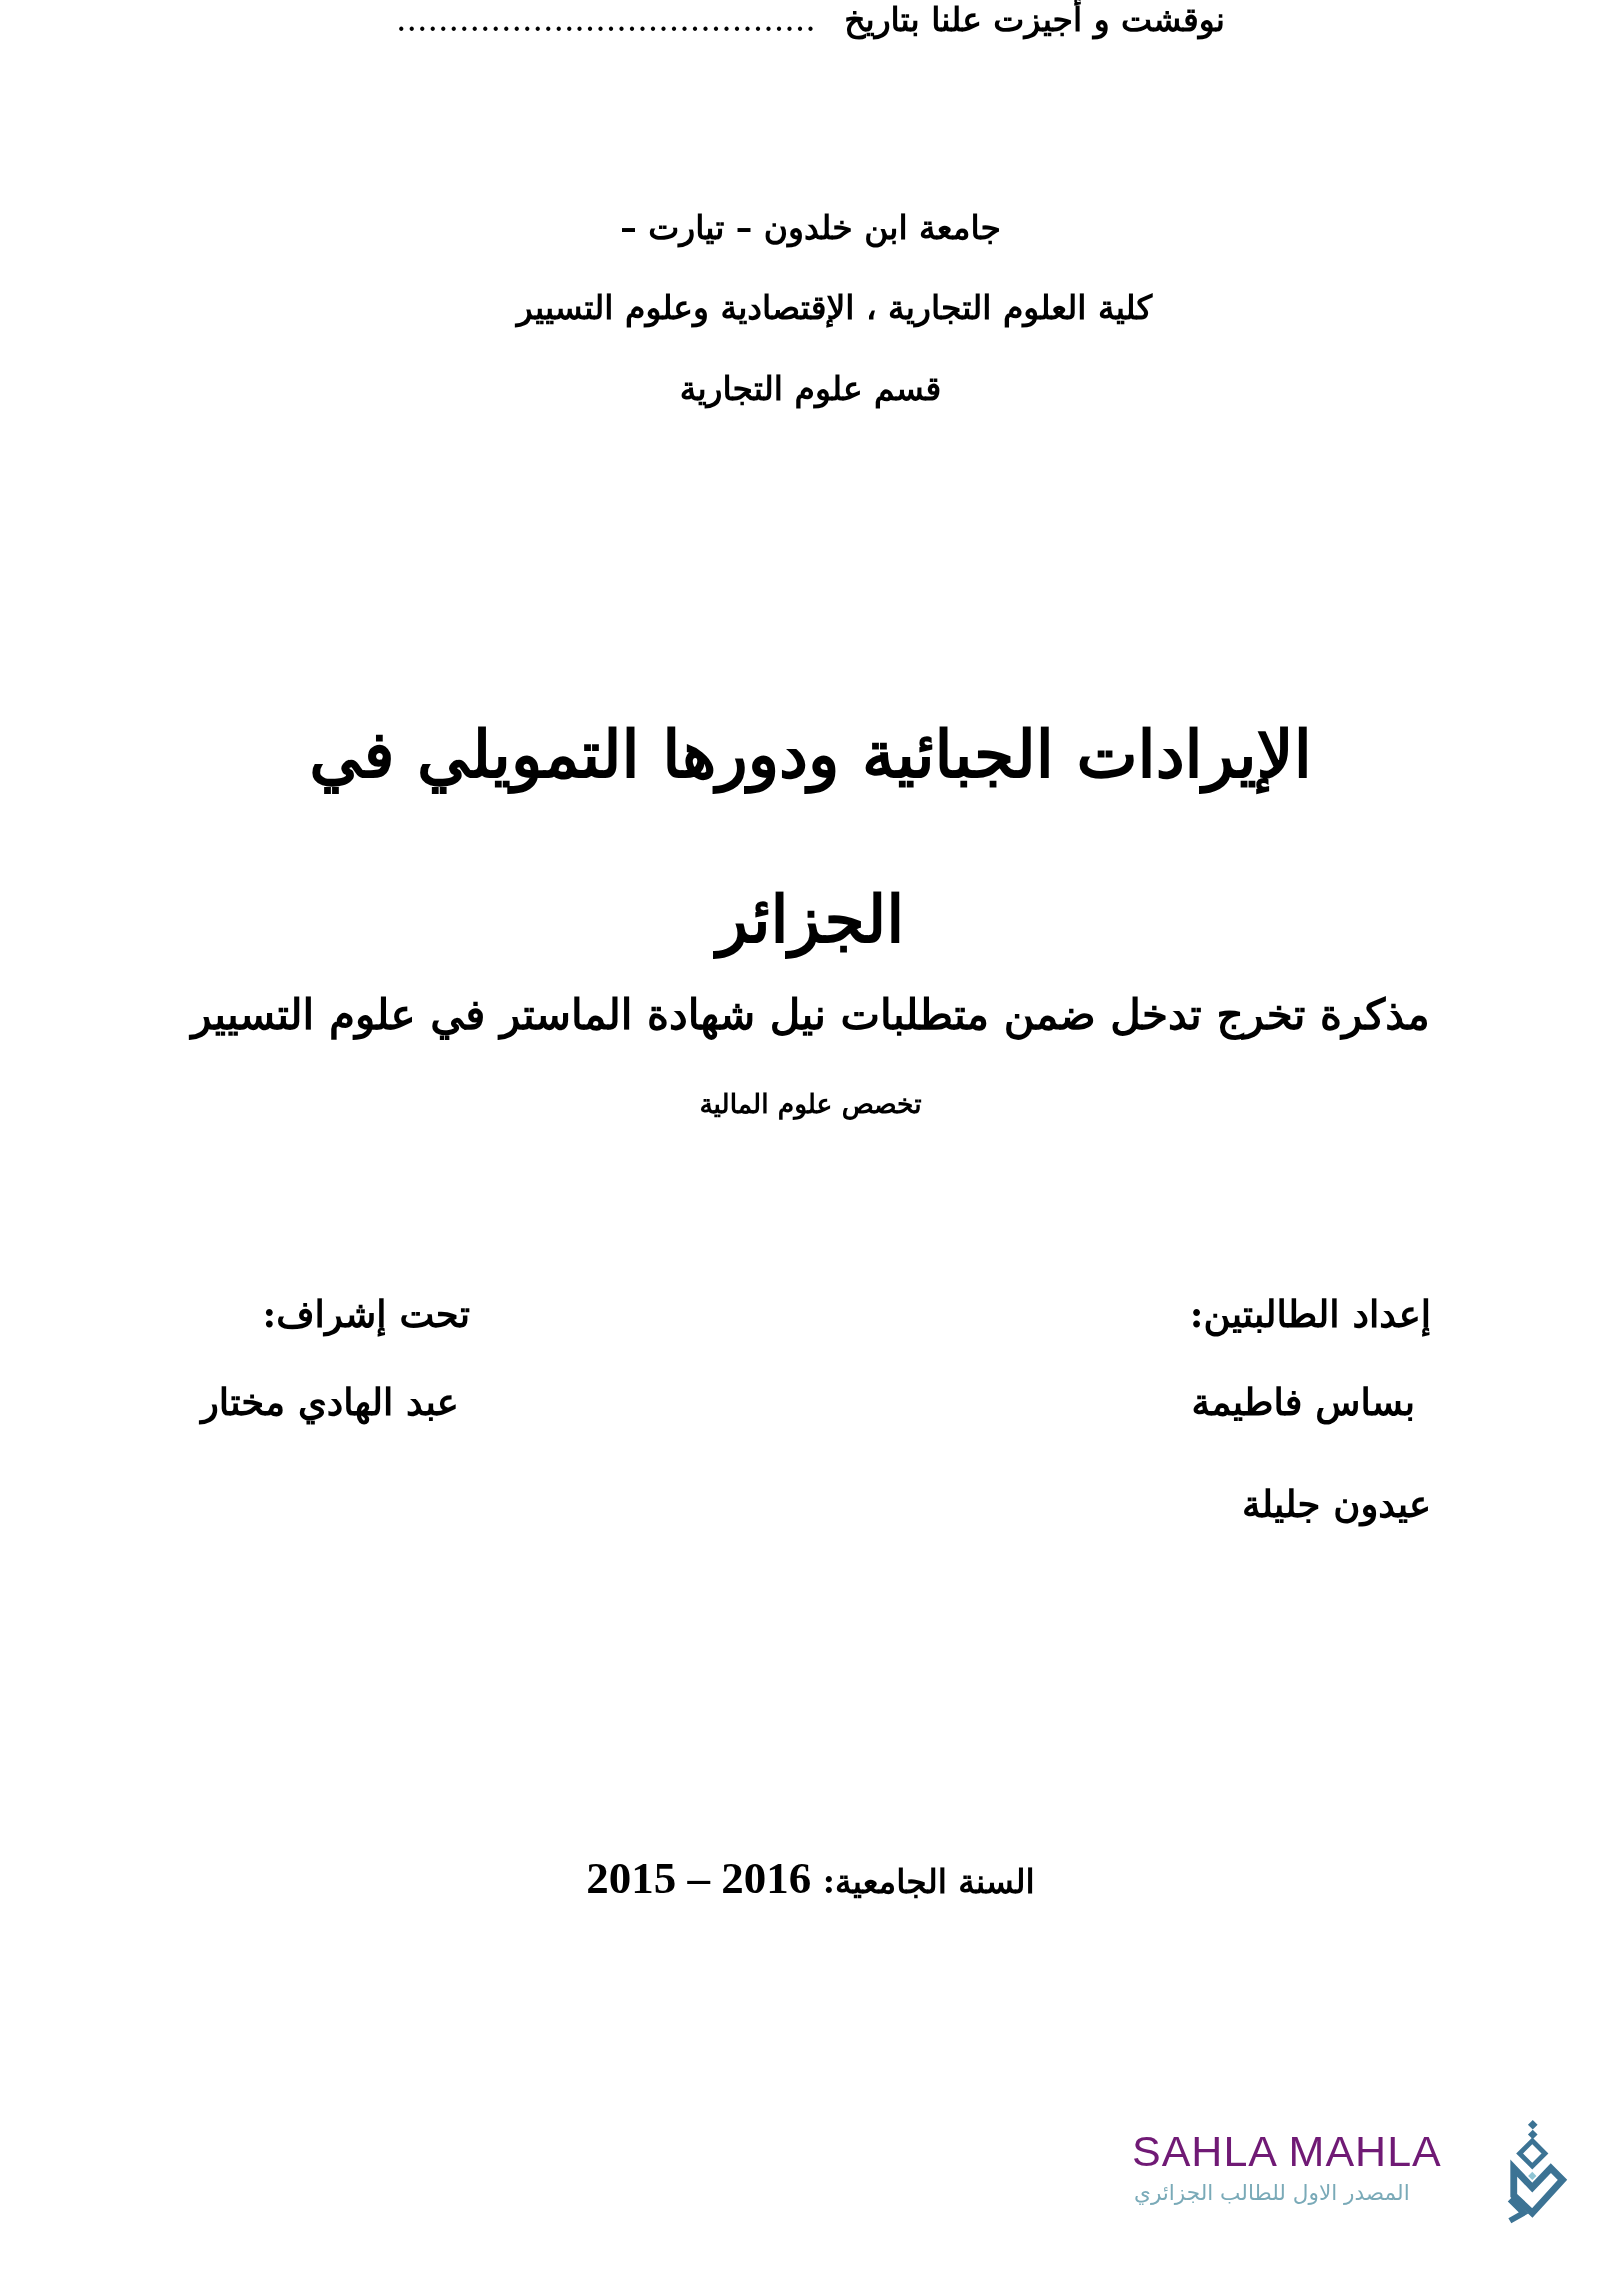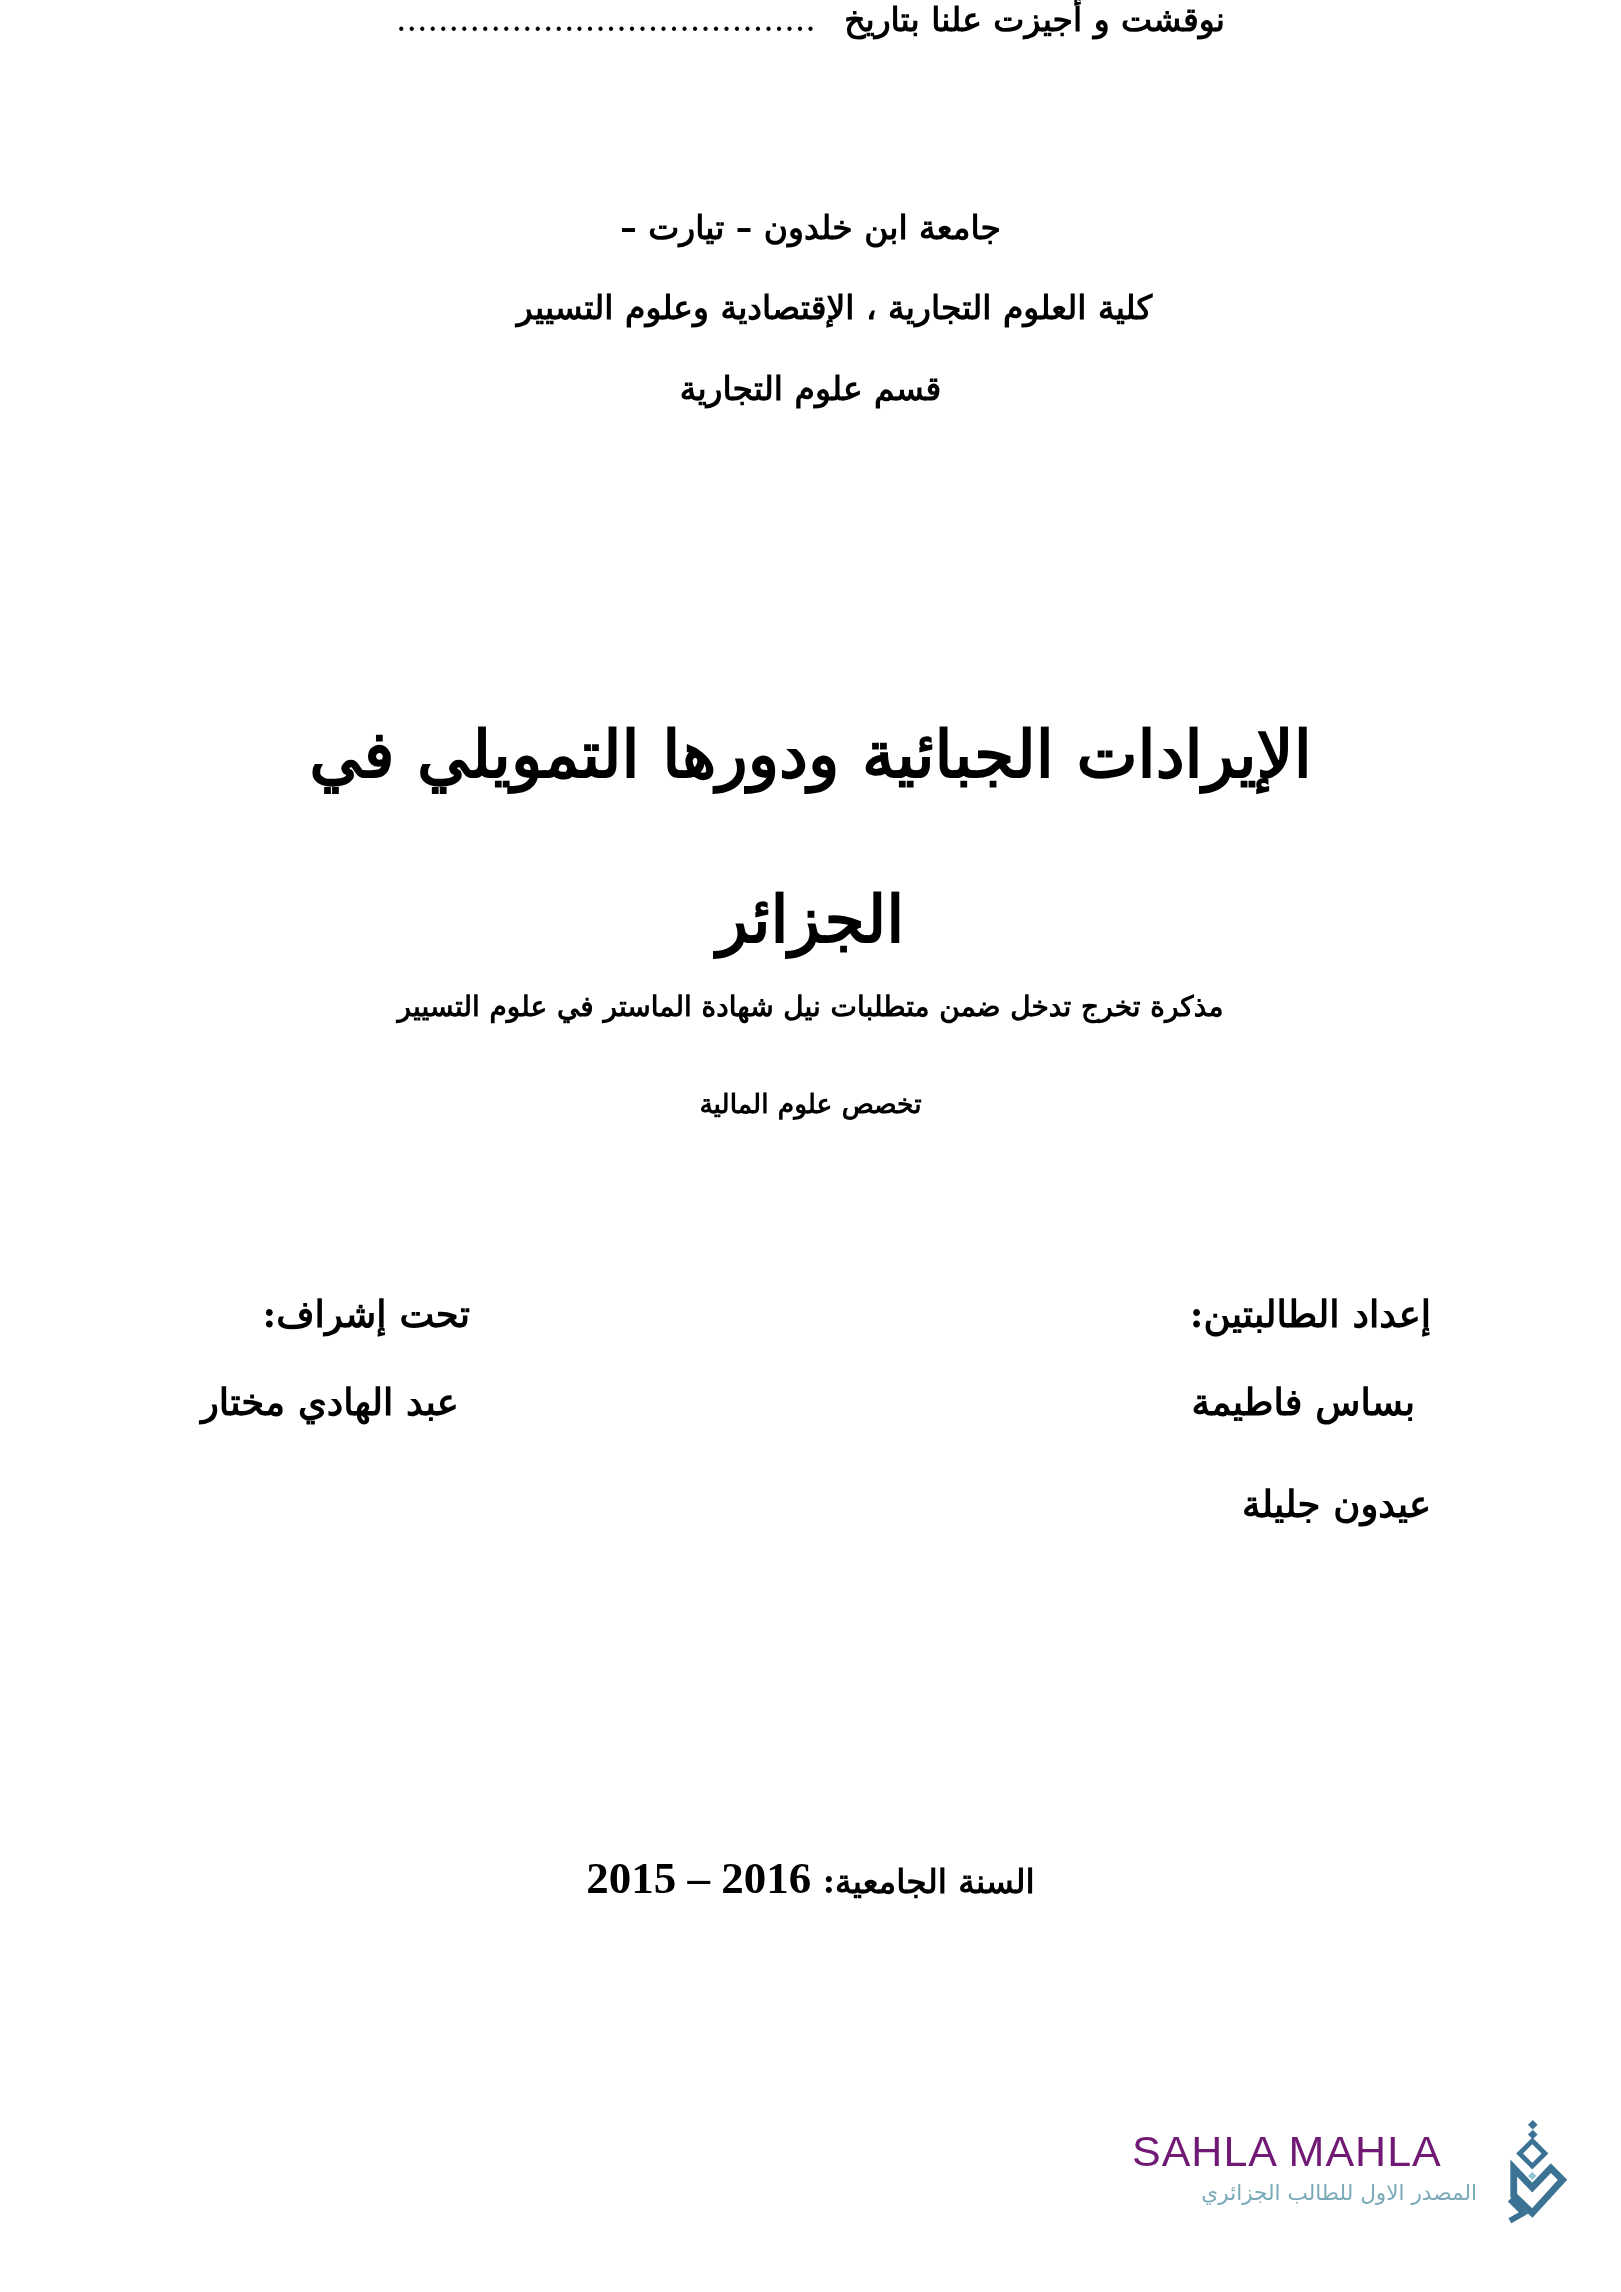--- a/index.html
+++ b/index.html
@@ -9,41 +9,41 @@
     color: #000; direction: rtl;
   }
   .line { position: absolute; left: 0; right: 0; text-align: center; font-weight: bold; white-space: nowrap; }
   .hdr { font-size: 33px; }
   #hdr1 { top: 208px; }
   #hdr2 { top: 288px; padding-left: 48px; }
   #hdr3 { top: 369px; }
   .title { font-size: 65px; margin-top: 30px; }
   #title1 { top: 686px; }
   #title2 { top: 851px; }
-  #subtitle { top: 990px; font-size: 28px; }
+  #subtitle { top: 990px; font-size: 42px; }
   #spec { top: 1088px; font-size: 26.5px; }
 
   .abs { position: absolute; font-weight: bold; white-space: nowrap; font-size: 37px; }
   #students-label { right: 190px; top: 1292px; }
   #student1 { right: 206px; top: 1380px; }
   #student2 { right: 190px; top: 1482px; }
   #supervisor-label { left: 0; width: 470px; text-align: right; top: 1292px; }
   #supervisor-name { left: 201px; top: 1380px; text-align: right; }
 
   #defense { left: 0; right: 0; top: 1656px; text-align: center; font-size: 33px; font-weight: bold; }
   #defense .txt { margin-left: 17px; text-align: center; }
   #defense .dots { letter-spacing: 2px; font-weight: normal; }
 
   #year { top: 1852px; left: 0; right: 0; text-align: center; font-size: 33px; }
   #year .num { font-family: "Liberation Serif", "DejaVu Serif", serif; font-size: 45px; font-weight: bold; direction: ltr; unicode-bidi: embed; }
 
   #logo { position: absolute; left: 1132px; top: 2119px; width: 461px; height: 108px; }
   #logo .brand { position: absolute; left: 0; top: 7.8px; font-family: "Liberation Sans", "DejaVu Sans", sans-serif;
     font-size: 43px; color: #701a75; letter-spacing: 1px; direction: ltr; font-weight: normal; }
-  #logo .tag { position: absolute; left: 2px; top: 61px; width: 343px; text-align: right;
+  #logo .tag { position: absolute; left: 2px; top: 61px; width: 343px; text-align: left;
     font-family: "DejaVu Sans", sans-serif; font-size: 21.6px; color: #7aaab8; direction: rtl; }
   #logo .emblem { position: absolute; left: 372px; top: 0; width: 78px; height: 108px; }
 </style>
 </head>
 <body>
 
 <div class="line hdr" id="hdr1">جامعة ابن خلدون – تيارت –</div>
 <div class="line hdr" id="hdr2">كلية العلوم التجارية ، الإقتصادية وعلوم التسيير</div>
 <div class="line hdr" id="hdr3">قسم علوم التجارية</div>
 

